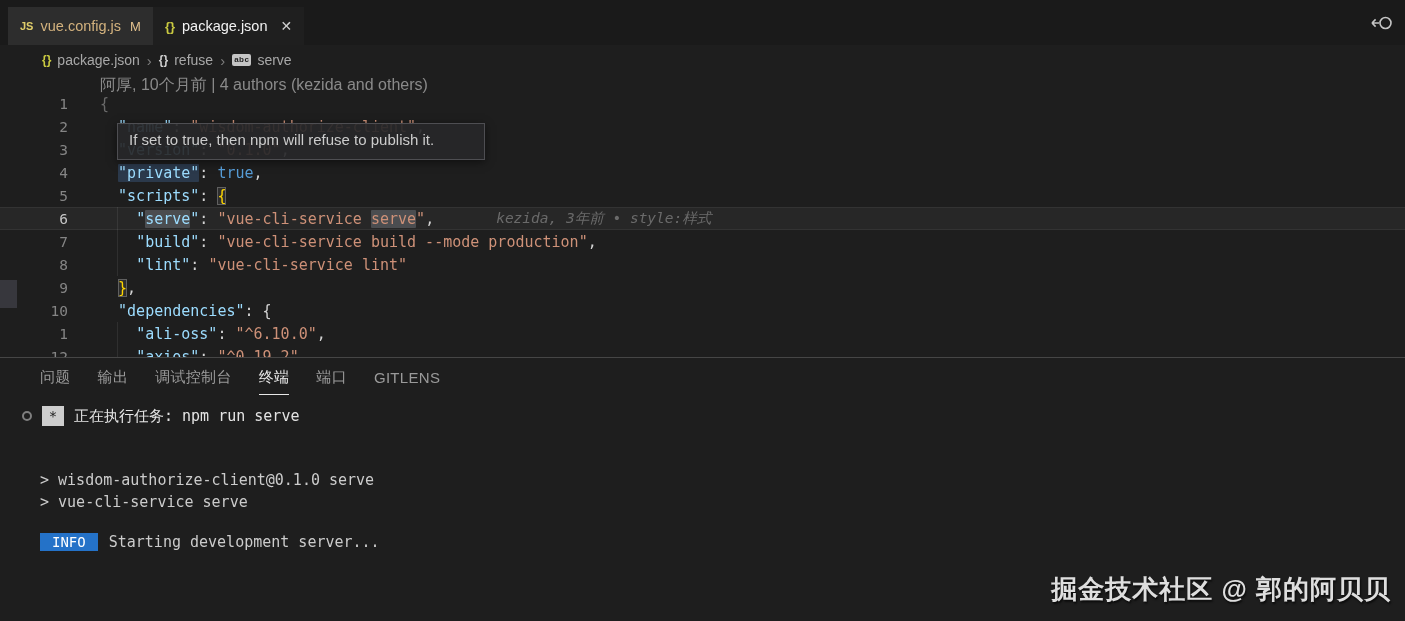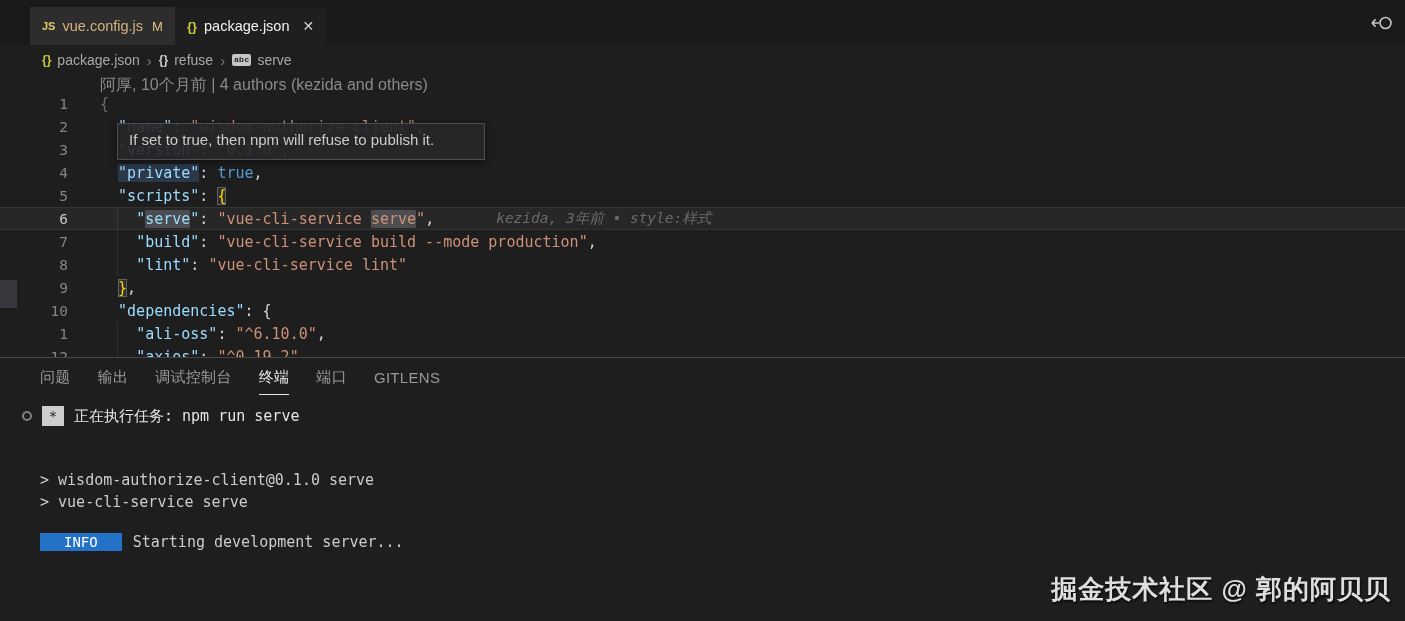--- a/index.html
+++ b/index.html
@@ -5,21 +5,21 @@
   * { box-sizing: border-box; }
   html,body { margin:0; padding:0; }
   body {
     width:1405px; height:621px; position:relative; overflow:hidden;
     background:#1e1e1e; font-family:"Liberation Sans", sans-serif;
   }
 
   
   .tabbar {
     position:absolute; top:0; left:0; right:0; height:45px;
-    background:#1a1a1a; display:flex; align-items:flex-end; padding-left:30px;
+    background:#1a1a1a; display:flex; align-items:flex-end; padding-left:8px;
   }
   .tab {
     height:38px; display:flex; align-items:center; padding:0 12px; gap:7px;
     font-size:14.5px; cursor:pointer; flex:none;
   }
   .tab.inactive { background:#2d2d2d; color:#d3b27e; }
   .tab.active   { background:#1f1f1f; color:#f2f2f2; }
   .file-icon-js { color:#e0ce6a; font-weight:bold; font-size:11px; letter-spacing:0; }
   .file-icon-json { color:#cbcb41; font-weight:bold; font-size:13px; }
   .tab-badge { color:#e2c08d; font-size:13px; margin-left:2px; }
@@ -90,21 +90,21 @@
   .task-line { display:flex; align-items:center; margin:8px 0 0 22px; height:24px; gap:10px; }
   .spinner { width:10px; height:10px; border:2px solid #7f7f7f; border-radius:50%; flex:none; }
   .task-badge {
     background:#cdcdcd; color:#1e1e1e; width:22px; height:20px; flex:none;
     display:flex; align-items:center; justify-content:center; font-size:14px;
   }
   .task-text { color:#e4e4e4; }
   .term-out { margin-left:40px; line-height:22px; }
   .term-out.first { margin-top:41px; }
   .info-line { margin:20px 0 0 40px; display:flex; align-items:center; gap:11px; }
-  .info-badge { background:#2472c8; color:#ffffff; padding:1px 24px; font-size:14px; }
+  .info-badge { background:#2472c8; color:#ffffff; padding:1px 12px; font-size:14px; }
 
   
   .watermark {
     position:absolute; right:14px; bottom:14px; font-size:26px; font-weight:600;
     color:#dedede; letter-spacing:1px; text-shadow:1px 2px 2px rgba(0,0,0,0.65);
   }
 </style>
 </head>
 <body>
 

